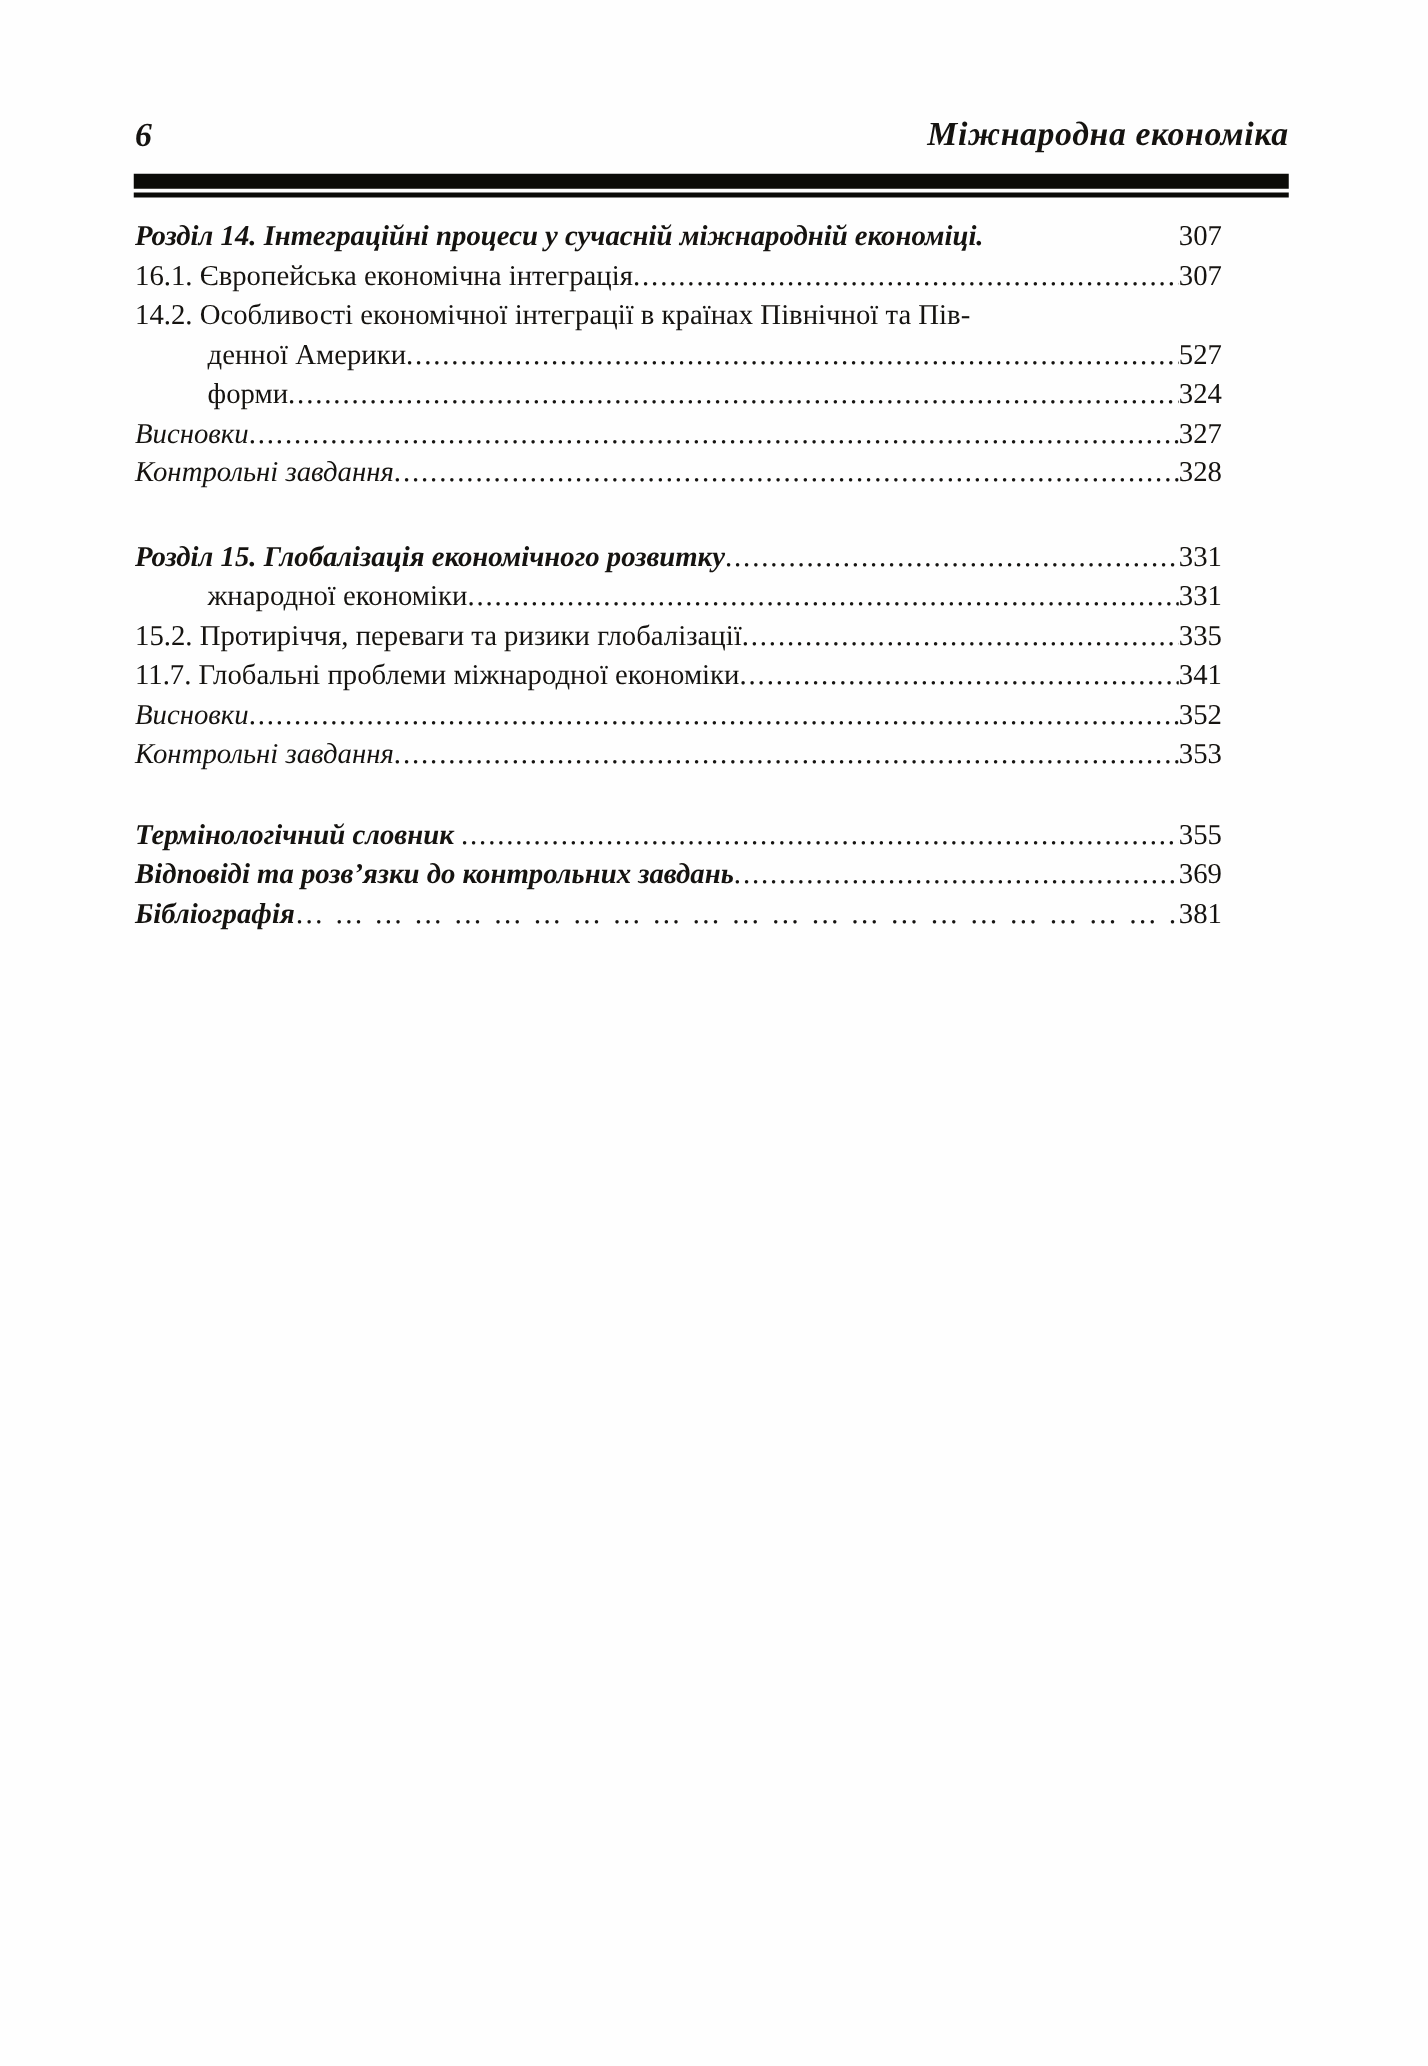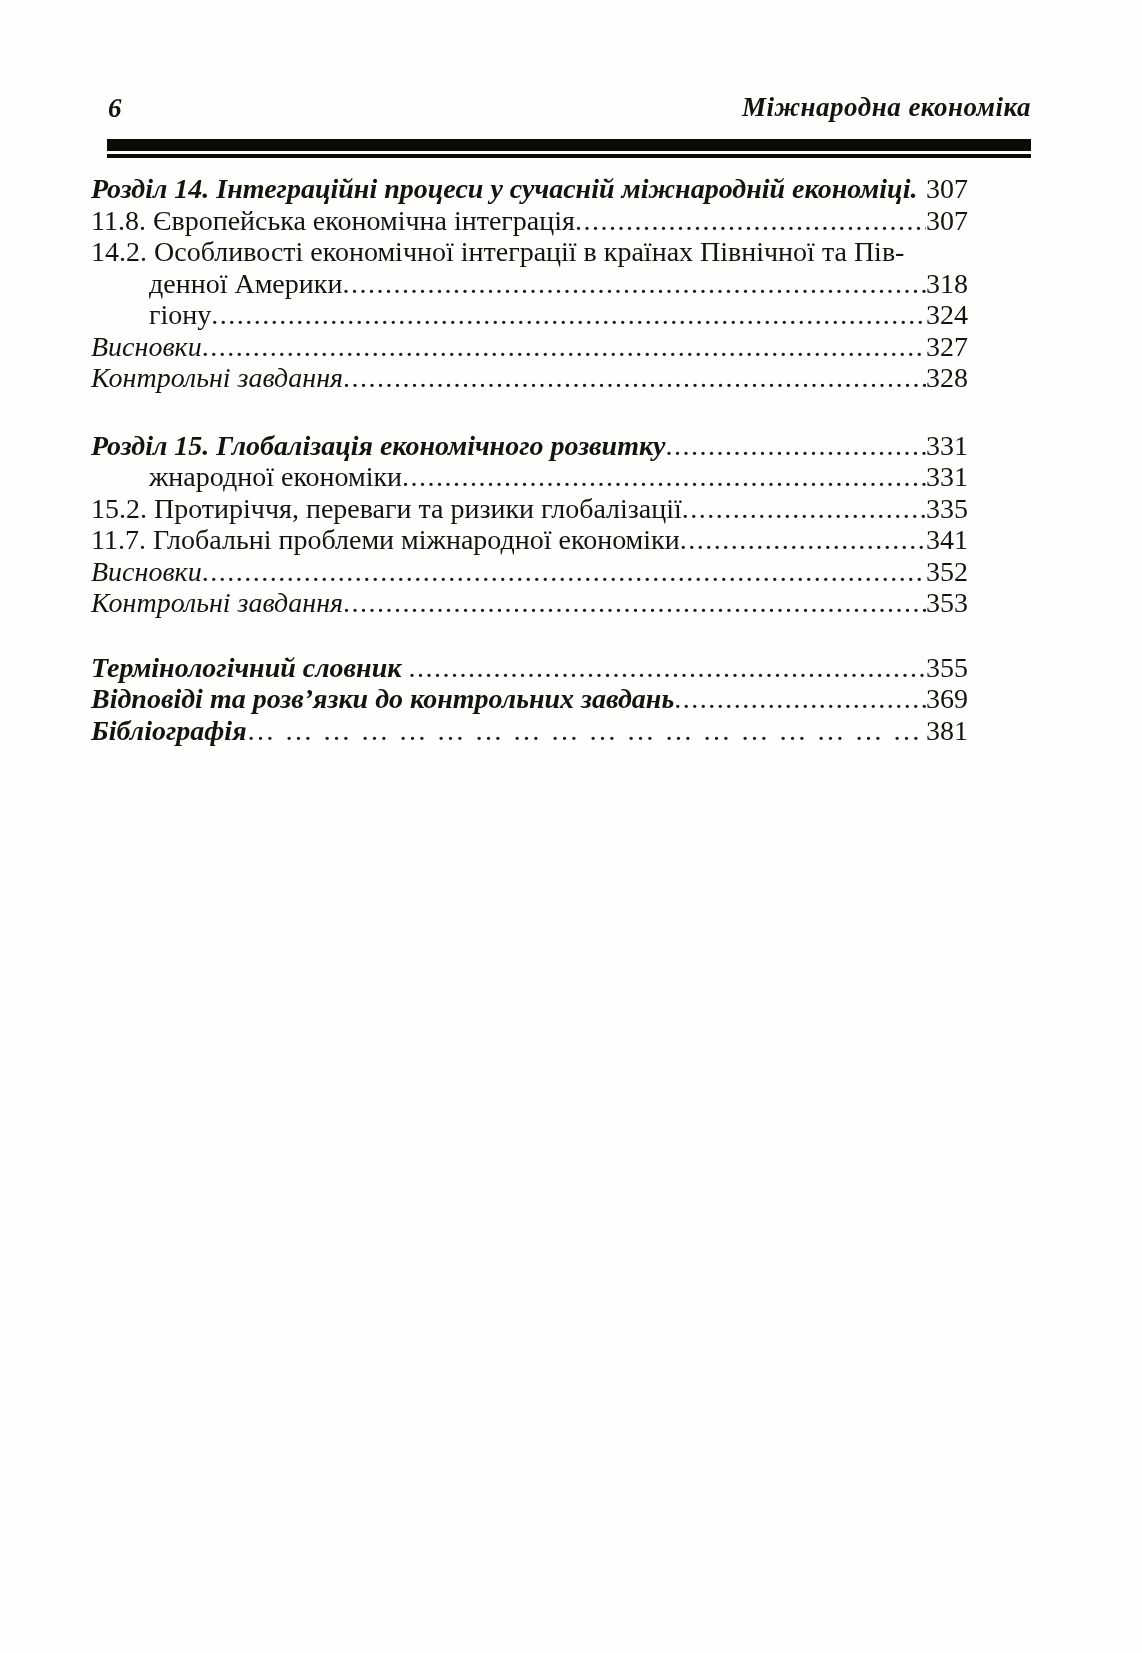--- a/index.html
+++ b/index.html
@@ -30,22 +30,22 @@
     letter-spacing: 0.5px;
   }
   
   .rule { position: absolute; left: 107px; width: 924px; top: 139px; }
   .rule-thick { height: 12px; background: #0b0b08; }
   .rule-thin  { height: 4px;  background: #0b0b08; margin-top: 3px; }
 
   
   .toc {
     position: absolute;
-    left: 91px; width: 923px; top: 173px;
-    font-size: 28px; line-height: 31.5px;
+    left: 108px; width: 923px; top: 173px;
+    font-size: 23px; line-height: 31.5px;
   }
   .toc-group { margin: 0; }
   .toc-group:nth-child(2) { margin-top: 36px; }
   .toc-group:nth-child(3) { margin-top: 33px; }
   .toc-row { display: flex; align-items: baseline; }
   .toc-text { white-space: pre; flex: 0 0 auto; max-width: 100%; }
   .toc-row.indent .toc-text { padding-left: 58px; }
   .toc-leader {
     flex: 1 1 auto; min-width: 0;
     overflow: hidden; white-space: nowrap;
@@ -71,36 +71,36 @@
   </div>
 
   <main class="toc">
       <section class="toc-group">
         <div class="toc-row style-chapter">
     <span class="toc-text">Розділ 14. Інтеграційні процеси у сучасній міжнародній економіці.</span>
     <span class="toc-leader"></span>
     <span class="toc-page">307</span>
   </div>
         <div class="toc-row style-normal">
-    <span class="toc-text">11.8. Європейська економічна інтеграція</span>
+    <span class="toc-text">16.1. Європейська економічна інтеграція</span>
     <span class="toc-leader">....................................................................................................................................................................................................................................................................</span>
     <span class="toc-page">307</span>
   </div>
         <div class="toc-row style-normal">
     <span class="toc-text">14.2. Особливості економічної інтеграції в країнах Північної та Пів-</span>
     <span class="toc-leader"></span>
     <span class="toc-page"></span>
   </div>
         <div class="toc-row style-normal indent">
     <span class="toc-text">денної Америки</span>
     <span class="toc-leader">....................................................................................................................................................................................................................................................................</span>
-    <span class="toc-page">318</span>
+    <span class="toc-page">527</span>
   </div>
         <div class="toc-row style-normal indent">
-    <span class="toc-text">гіону</span>
+    <span class="toc-text">форми</span>
     <span class="toc-leader">....................................................................................................................................................................................................................................................................</span>
     <span class="toc-page">324</span>
   </div>
         <div class="toc-row style-italic">
     <span class="toc-text">Висновки</span>
     <span class="toc-leader">....................................................................................................................................................................................................................................................................</span>
     <span class="toc-page">327</span>
   </div>
         <div class="toc-row style-italic">
     <span class="toc-text">Контрольні завдання</span>

